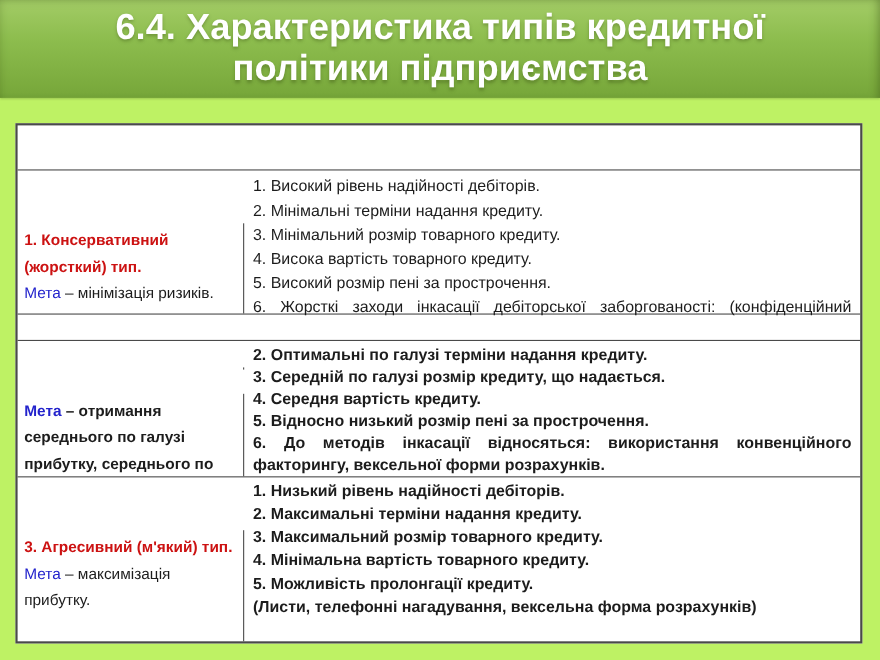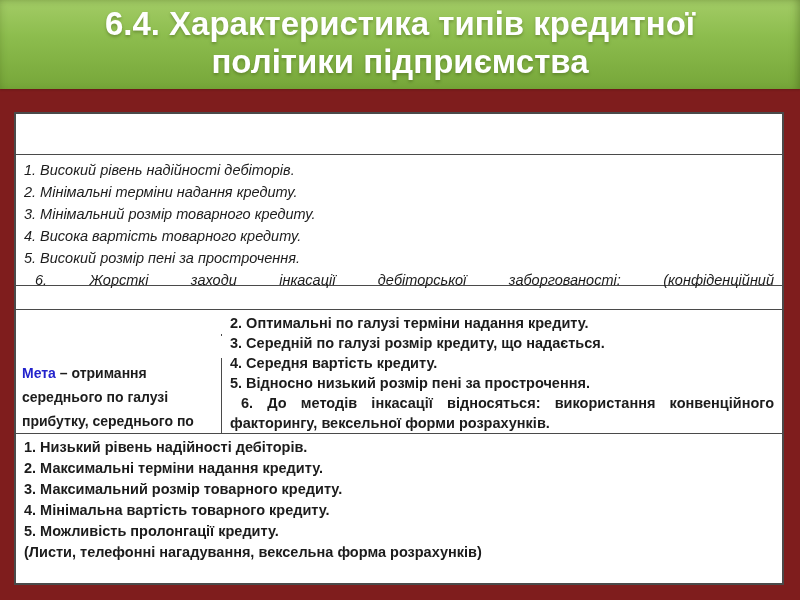--- a/index.html
+++ b/index.html
@@ -1,19 +1,19 @@
 <!DOCTYPE html>
 <html lang="uk"><head>
 <meta charset="utf-8">
 <style>
   html,body{margin:0;padding:0;background:#ffffff;}
   .slide{
     position:relative;
     width:800px;height:600px;
-    background:#7f1d1d;
+    background:#bef264;
     font-family:"Liberation Sans","DejaVu Sans",sans-serif;
     overflow:hidden;
   }
   
   .band{
     position:absolute;left:0;top:0;width:800px;height:89px;
     background:linear-gradient(180deg,#a3cc66 0%,#8dbd4e 40%,#76a639 100%);
     box-shadow:inset -6px 0 8px -4px rgba(40,60,10,.35),
                inset 6px 6px 10px -8px rgba(40,60,10,.35),
                0 1px 2px rgba(0,0,0,.18);
@@ -51,53 +51,56 @@
     text-align:center;font-size:14.5px;line-height:19px;color:#1c1c1c;
     padding:0 10px;
   }
   
   .trow.header{height:40px;}
   .trow.r1{height:131px;z-index:3;}
   .trow.r2a{height:24px;z-index:1;}
   .trow.r2b{height:124px;z-index:1;font-weight:bold;}
   .trow.r3{height:150px;z-index:1;}
   
-  .r1 .cell.right{line-height:22px;padding-top:4px;overflow:visible;font-style:italic;}
+  .r1 .cell.right{line-height:22px;padding-top:4px;overflow:visible;}
   .r2a .cell.right{line-height:20px;padding-top:2px;}
   .r2b .cell.right{line-height:20px;padding-top:3px;}
   .r3 .cell.right{line-height:21px;padding-top:3px;font-weight:bold;}
   .r2a .cell.left{line-height:20px;padding-top:2px;}
   
   .type-title{font-weight:700;color:#cc1212;}
   .goal-word{color:#2323cc;}
   .item{white-space:nowrap;overflow:visible;}
   .jline{
     white-space:normal;
     text-align:justify;
     text-align-last:justify;
-    margin-left:11px;
   }
 </style>
 </head>
 <body>
 
 <div class="slide">
 
   <div class="band">
     <div class="title-line">6.4. Характеристика типів кредитної</div>
     <div class="title-line">політики підприємства</div>
   </div>
 
   <div class="ctable">
 
     <div class="trow header">
       <div class="cell left head">Тип і мета кредитної політики</div>
     </div>
 
     <div class="trow r1">
+      <div class="cell left">
+        <div class="type-title">1. Консервативний (жорсткий) тип.</div>
+        <div class="goal"><span class="goal-word">Мета</span><span> – мінімізація ризиків.</span></div>
+      </div>
       <div class="cell right">
           <div class="item">1. Високий рівень надійності дебіторів.</div>
           <div class="item">2. Мінімальні терміни надання кредиту.</div>
           <div class="item">3. Мінімальний розмір товарного кредиту.</div>
           <div class="item">4. Висока вартість товарного кредиту.</div>
           <div class="item">5. Високий розмір пені за прострочення.</div>
           <div class="item jline">6. Жорсткі заходи інкасації дебіторської заборгованості: (конфіденційний</div>
         </div>
     </div>
 
@@ -115,20 +118,24 @@
           <div class="item">2. Оптимальні по галузі терміни надання кредиту.</div>
           <div class="item">3. Середній по галузі розмір кредиту, що надається.</div>
           <div class="item">4. Середня вартість кредиту.</div>
           <div class="item">5. Відносно низький розмір пені за прострочення.</div>
           <div class="item jline">6. До методів інкасації відносяться: використання конвенційного</div>
           <div class="item">факторингу, вексельної форми розрахунків.</div>
         </div>
     </div>
 
     <div class="trow r3">
+      <div class="cell left">
+        <div class="type-title">3. Агресивний (м'який) тип.</div>
+        <div class="goal"><span class="goal-word">Мета</span><span> – максимізація прибутку.</span></div>
+      </div>
       <div class="cell right">
           <div class="item">1. Низький рівень надійності дебіторів.</div>
           <div class="item">2. Максимальні терміни надання кредиту.</div>
           <div class="item">3. Максимальний розмір товарного кредиту.</div>
           <div class="item">4. Мінімальна вартість товарного кредиту.</div>
           <div class="item">5. Можливість пролонгації кредиту.</div>
           <div class="item">(Листи, телефонні нагадування, вексельна форма розрахунків)</div>
         </div>
     </div>
 

